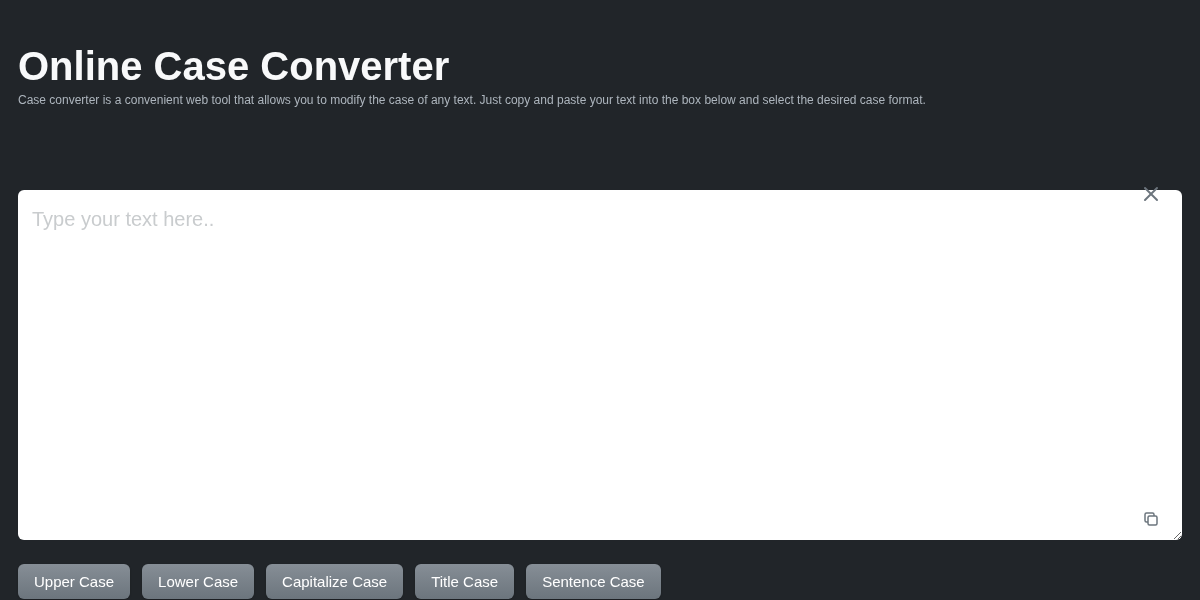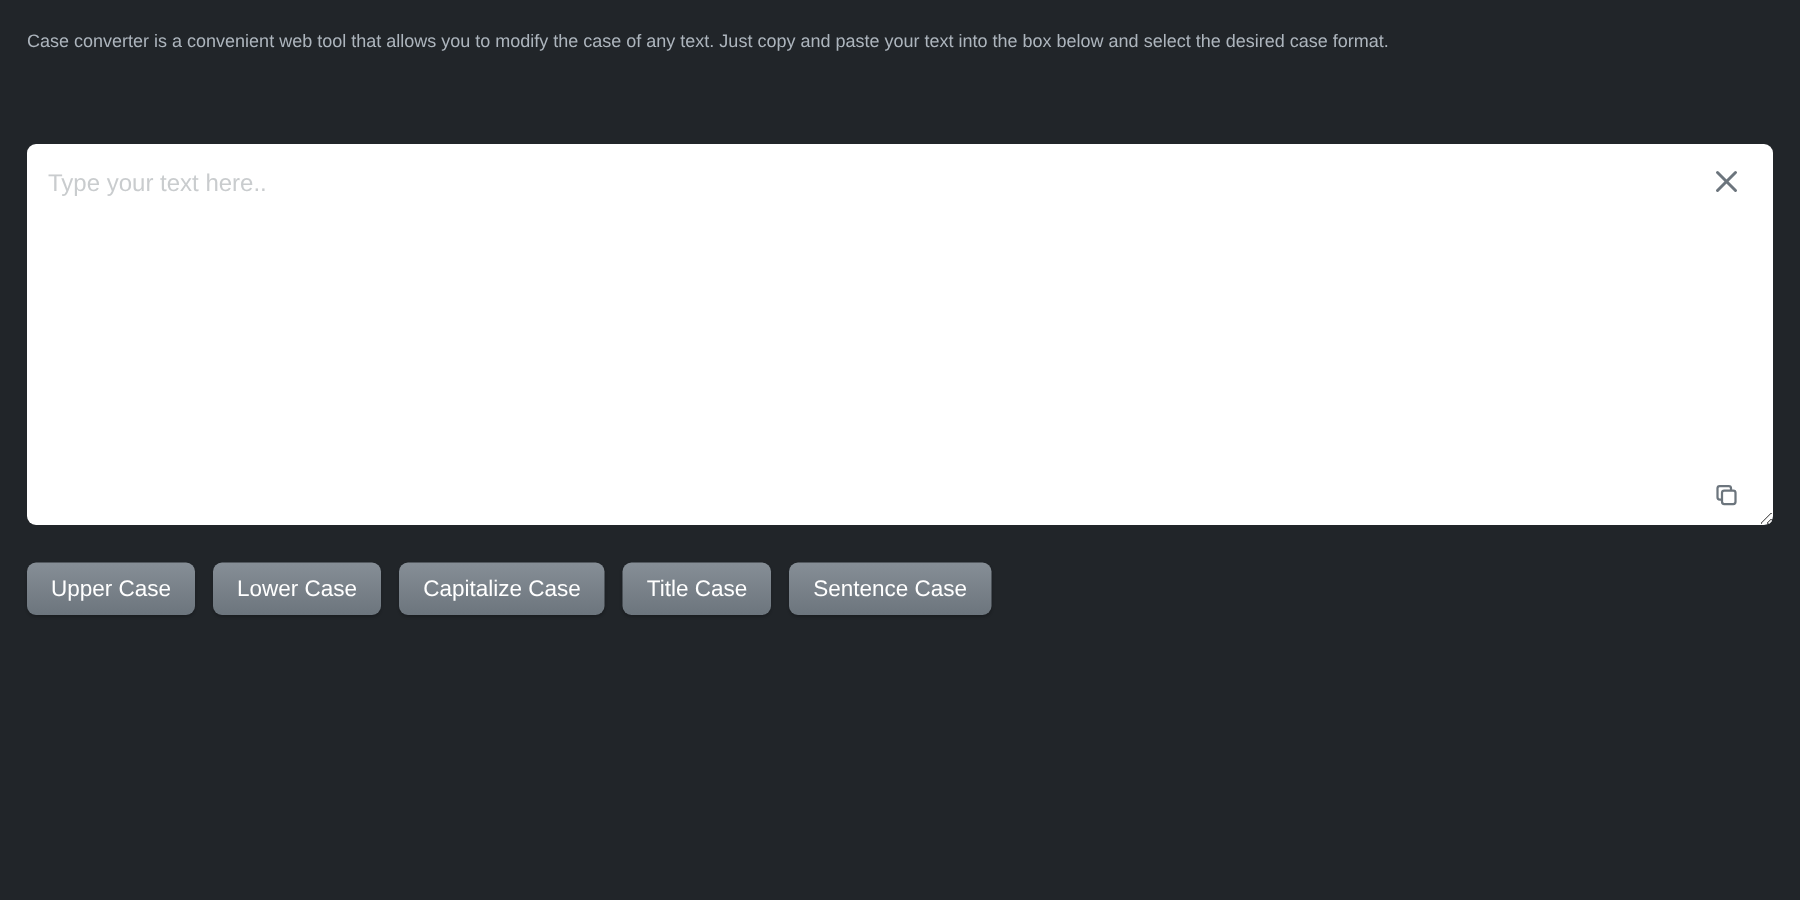--- a/index.html
+++ b/index.html
@@ -30,30 +30,31 @@
       color: #adb5bd;
       margin-bottom: 60px;
       line-height: 1.5;
     }
     .textarea-wrapper {
       position: relative;
       margin-bottom: 20px;
     }
     .text-input {
       width: 100%;
-      height: 254px;
+      height: 350px;
       background-color: #fff;
       border: none;
       border-radius: 6px;
       padding: 18px 40px 18px 14px;
-      font-size: 16px;
+      font-size: 20px;
       font-family: inherit;
       resize: both;
       outline: none;
       color: #212529;
+      margin-top: 21px;
     }
     .text-input::placeholder {
       color: #c9ccce;
     }
     .clear-icon {
       position: absolute;
       top: 16px;
       right: 22px;
       width: 18px;
       height: 18px;
@@ -88,20 +89,21 @@
       font-size: 15px;
       font-family: inherit;
       cursor: pointer;
       box-shadow: 0 1px 2px rgba(0,0,0,0.2);
     }
   </style>
 </head>
 <body>
 
 <div class="container">
+  <h1 class="page-title">Online Case Converter</h1>
   <p class="page-description">Case converter is a convenient web tool that allows you to modify the case of any text. Just copy and paste your text into the box below and select the desired case format.</p>
 
   <div class="textarea-wrapper">
     <textarea class="text-input" placeholder="Type your text here.." style=""></textarea>
     <span class="clear-icon">
       <svg width="16" height="16" viewBox="0 0 16 16" fill="none" stroke="currentColor" stroke-width="2" stroke-linecap="round">
         <line x1="2" y1="2" x2="14" y2="14"></line>
         <line x1="14" y1="2" x2="2" y2="14"></line>
       </svg>
     </span>

